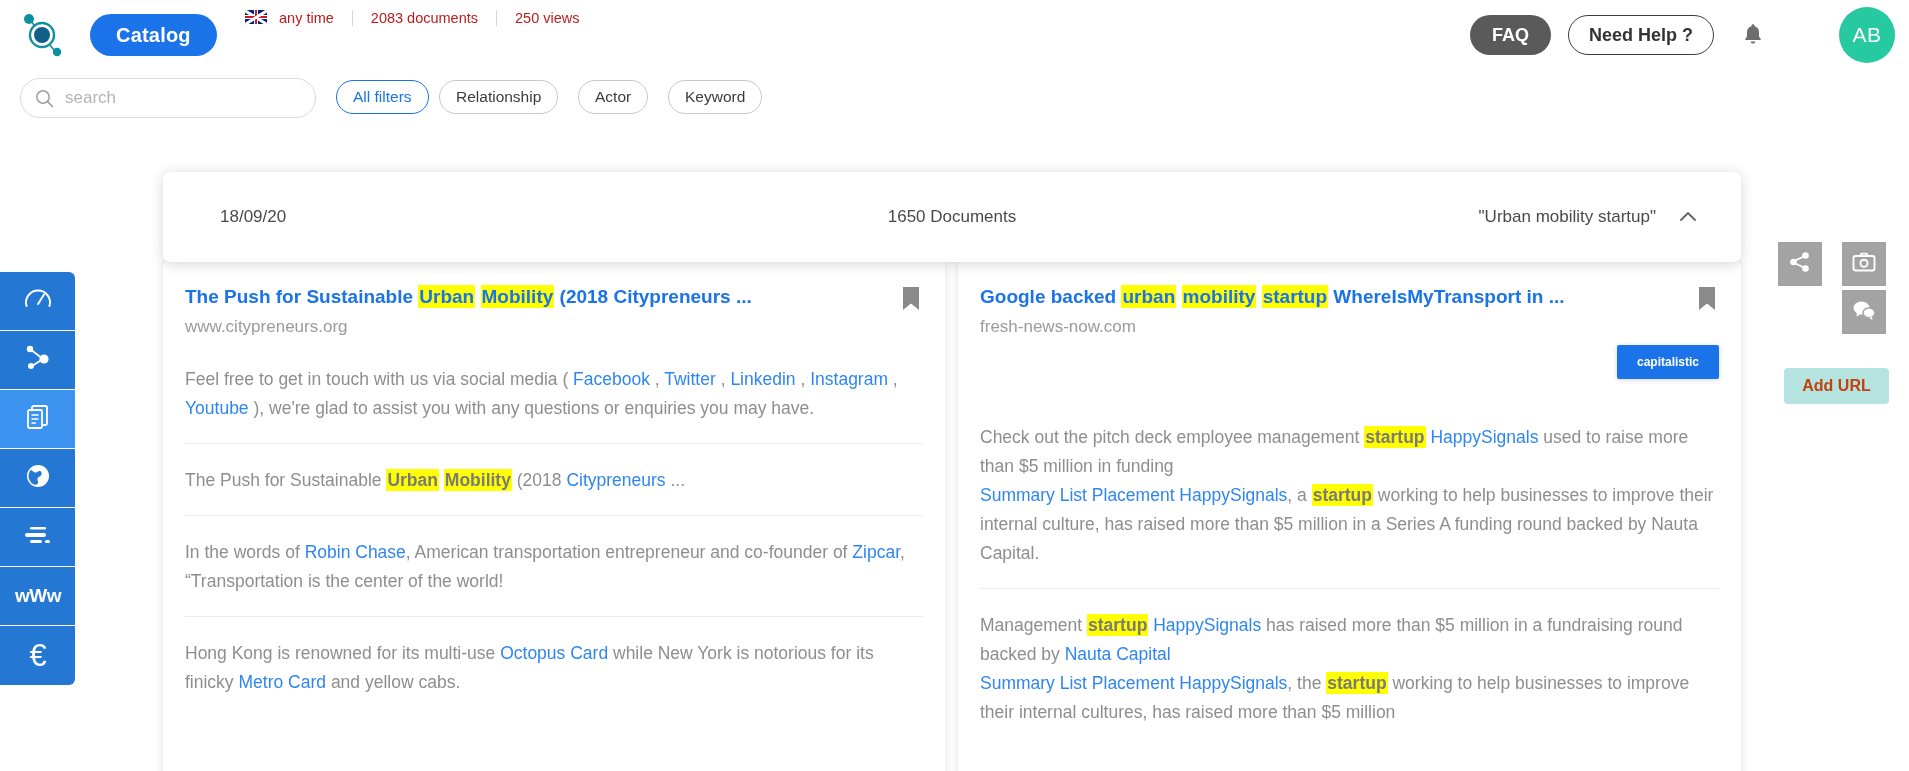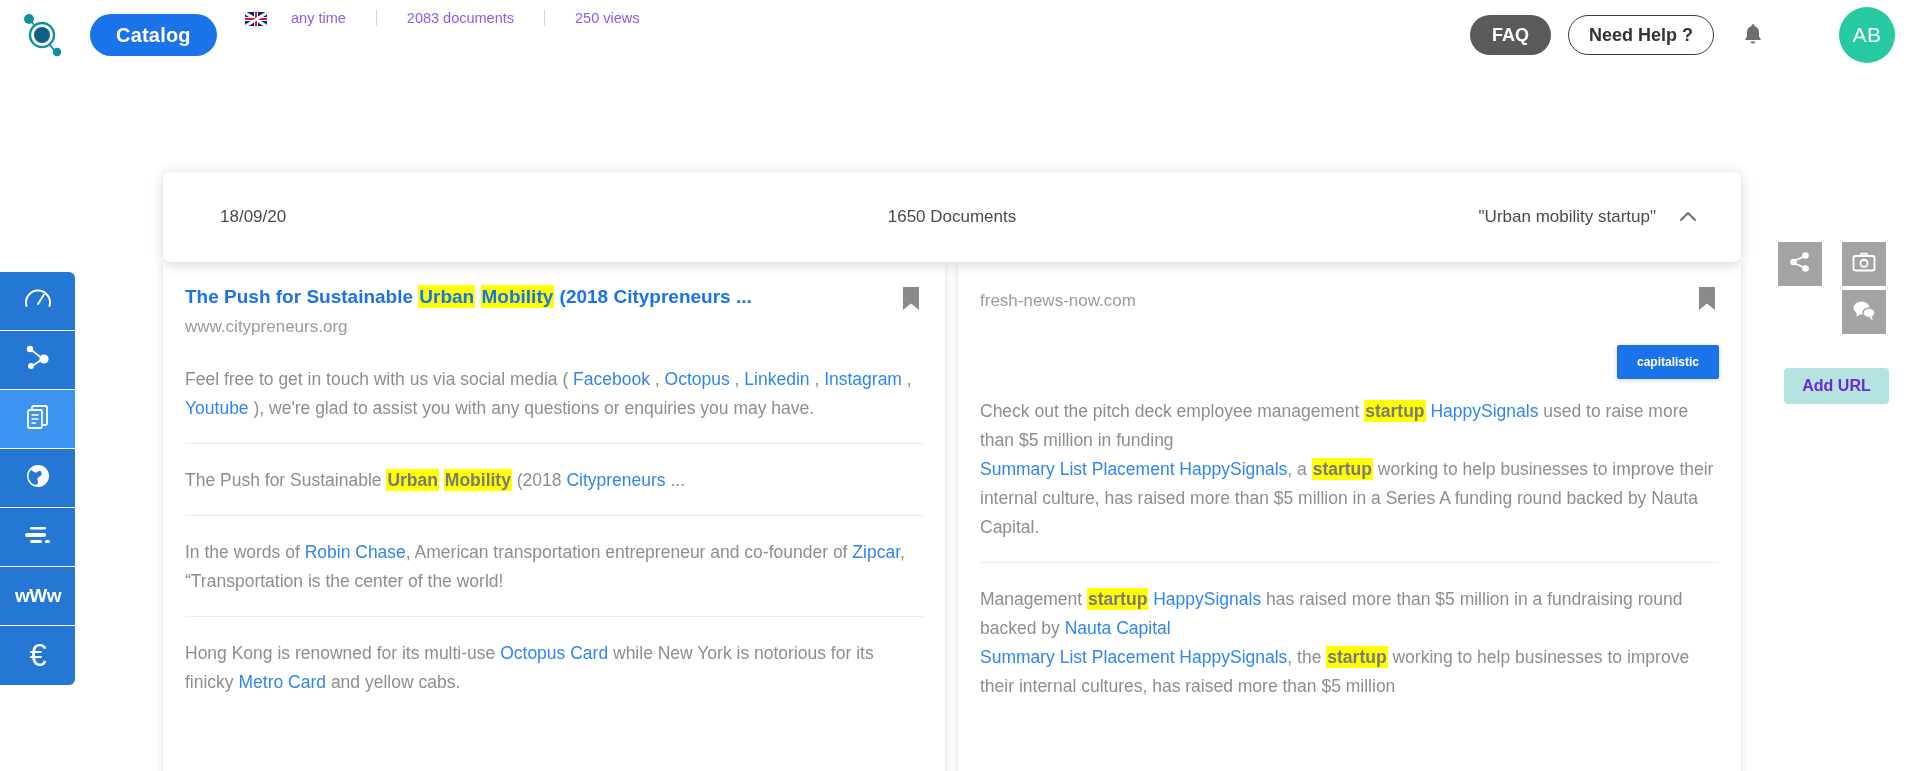--- a/index.html
+++ b/index.html
@@ -28,22 +28,22 @@
     display: flex; align-items: center; justify-content: center;
     cursor: pointer; font-family: "Liberation Sans", sans-serif;
   }
 
   .title-block { position: absolute; left: 245px; top: 6px; }
   .search-title {
     font-size: 23px; color: #1a73e8; font-weight: 400;
     line-height: 28px; white-space: nowrap;
   }
   .meta-row {
-    display: flex; align-items: flex-end; gap: 16px;
-    margin-top: 4px; font-size: 14.5px; color: #8b5cf6;
+    display: flex; align-items: flex-start; gap: 4px;
+    margin-top: 4px; font-size: 14.5px; color: #b91c1c;
     white-space: nowrap;
   }
   .flag {
     width: 22px; height: 14px; margin-right: 8px; border-radius: 1px;
     position: relative; overflow: hidden; background: #00247d; flex: 0 0 auto;
   }
   .flag:before, .flag:after {
     content: ""; position: absolute; left: -4px; top: 6px;
     width: 30px; height: 2.5px; background: #fff;
     transform: rotate(32deg); transform-origin: center;
@@ -121,21 +121,21 @@
   .rail-item:last-child { border-bottom: none; }
   .rail-www { color: #fff; font-size: 19px; font-weight: 700; letter-spacing: -.5px; }
   .rail-eur { color: #fff; font-size: 31px; font-weight: 400; line-height: 1; }
 
   
   .tool { position: absolute; width: 44px; height: 44px; background: #a3a3a3;
     display: flex; align-items: center; justify-content: center; cursor: pointer; }
   .addurl-btn {
     position: absolute; right: 20px; top: 368px;
     width: 105px; height: 36px; background: #b5e3e0;
-    color: #6d28d9; border: none; border-radius: 4px;
+    color: #c2410c; border: none; border-radius: 4px;
     font-size: 16px; font-weight: 700; cursor: pointer;
     display: flex; align-items: center; justify-content: center;
     font-family: "Liberation Sans", sans-serif;
   }
 
   
   .head-card {
     position: absolute; left: 163px; top: 172px;
     width: 1578px; height: 90px;
     background: #fff; border-radius: 7px;
@@ -223,20 +223,36 @@
     <div class="bell-btn">
       <svg width="22" height="24" viewBox="0 0 22 24">
         <path d="M11 2.2c-.9 0-1.6.7-1.6 1.6v.5C6.8 5 5 7.3 5 10.1v4.3l-1.7 2.5c-.3.5 0 1.1.6 1.1h14.2c.6 0 .9-.6.6-1.1L17 14.4v-4.3c0-2.8-1.8-5.1-4.4-5.8v-.5c0-.9-.7-1.6-1.6-1.6z" fill="#6e6e6e"></path>
         <path d="M8.6 19.4c.2 1.3 1.2 2.2 2.4 2.2s2.2-.9 2.4-2.2z" fill="#6e6e6e"></path>
       </svg>
     </div>
 
     <div class="avatar">AB</div>
   </div>
 
+  <div class="filterbar">
+    <div class="search-box">
+      <span class="search-ico">
+        <svg width="19" height="19" viewBox="0 0 19 19">
+          <circle cx="8" cy="8" r="6.2" fill="none" stroke="#9e9e9e" stroke-width="1.5"></circle>
+          <line x1="12.6" y1="12.6" x2="17.5" y2="17.5" stroke="#9e9e9e" stroke-width="1.5" stroke-linecap="round"></line>
+        </svg>
+      </span>
+      <input class="search-input" type="text" placeholder="search" style="">
+    </div>
+
+    <div class="chip active" style="left:336px">All filters</div>
+    <div class="chip" style="left:439px">Relationship</div>
+    <div class="chip" style="left:578px">Actor</div>
+    <div class="chip" style="left:668px">Keyword</div>
+  </div>
 
   <div class="rail">
     <div class="rail-item">
       <span>
         <svg width="30" height="30" viewBox="0 0 30 30">
           <path d="M3.5 22a12 12 0 1 1 23 0" fill="none" stroke="#fff" stroke-width="2" stroke-linecap="round"></path>
           <line x1="15" y1="20" x2="21" y2="10.5" stroke="#fff" stroke-width="2" stroke-linecap="round"></line>
         </svg>
       </span>
     </div>
@@ -335,31 +351,32 @@
     <div class="doc-head">
       <div class="doc-title">The Push for Sustainable <mark class="hl">Urban</mark> <mark class="hl">Mobility</mark> (2018 Citypreneurs ...</div>
       <div class="doc-url">www.citypreneurs.org</div>
       <span class="bookmark">
         <svg width="20" height="26" viewBox="0 0 20 26">
           <path d="M2 1h16v23l-8-6.5L2 24z" fill="#8a8a8a"></path>
         </svg>
       </span>
     </div>
 
-    <div class="snippet first">Feel free to get in touch with us via social media ( <a class="lnk">Facebook</a> , <a class="lnk">Octopus</a> , <a class="lnk">Linkedin</a> , <a class="lnk">Instagram</a> , <a class="lnk">Youtube</a> ), we're glad to assist you with any questions or enquiries you may have.</div>
+    <div class="snippet first">Feel free to get in touch with us via social media ( <a class="lnk">Facebook</a> , <a class="lnk">Twitter</a> , <a class="lnk">Linkedin</a> , <a class="lnk">Instagram</a> , <a class="lnk">Youtube</a> ), we're glad to assist you with any questions or enquiries you may have.</div>
 
     <div class="snippet">The Push for Sustainable <mark class="hlb">Urban</mark> <mark class="hlb">Mobility</mark> (2018 <a class="lnk">Citypreneurs</a> ...</div>
 
     <div class="snippet">In the words of <a class="lnk">Robin Chase</a>, American transportation entrepreneur and co-founder of <a class="lnk">Zipcar</a>, “Transportation is the center of the world!</div>
 
     <div class="snippet">Hong Kong is renowned for its multi-use <a class="lnk">Octopus Card</a> while New York is notorious for its finicky <a class="lnk">Metro Card</a> and yellow cabs.</div>
   </div>
 
   <div class="col col-right">
     <div class="doc-head">
+      <div class="doc-title">Google backed <mark class="hl">urban</mark> <mark class="hl">mobility</mark> <mark class="hl">startup</mark> WhereIsMyTransport in ...</div>
       <div class="doc-url">fresh-news-now.com</div>
       <span class="bookmark">
         <svg width="20" height="26" viewBox="0 0 20 26">
           <path d="M2 1h16v23l-8-6.5L2 24z" fill="#8a8a8a"></path>
         </svg>
       </span>
     </div>
 
     <div class="tag-capitalistic">capitalistic</div>
 

